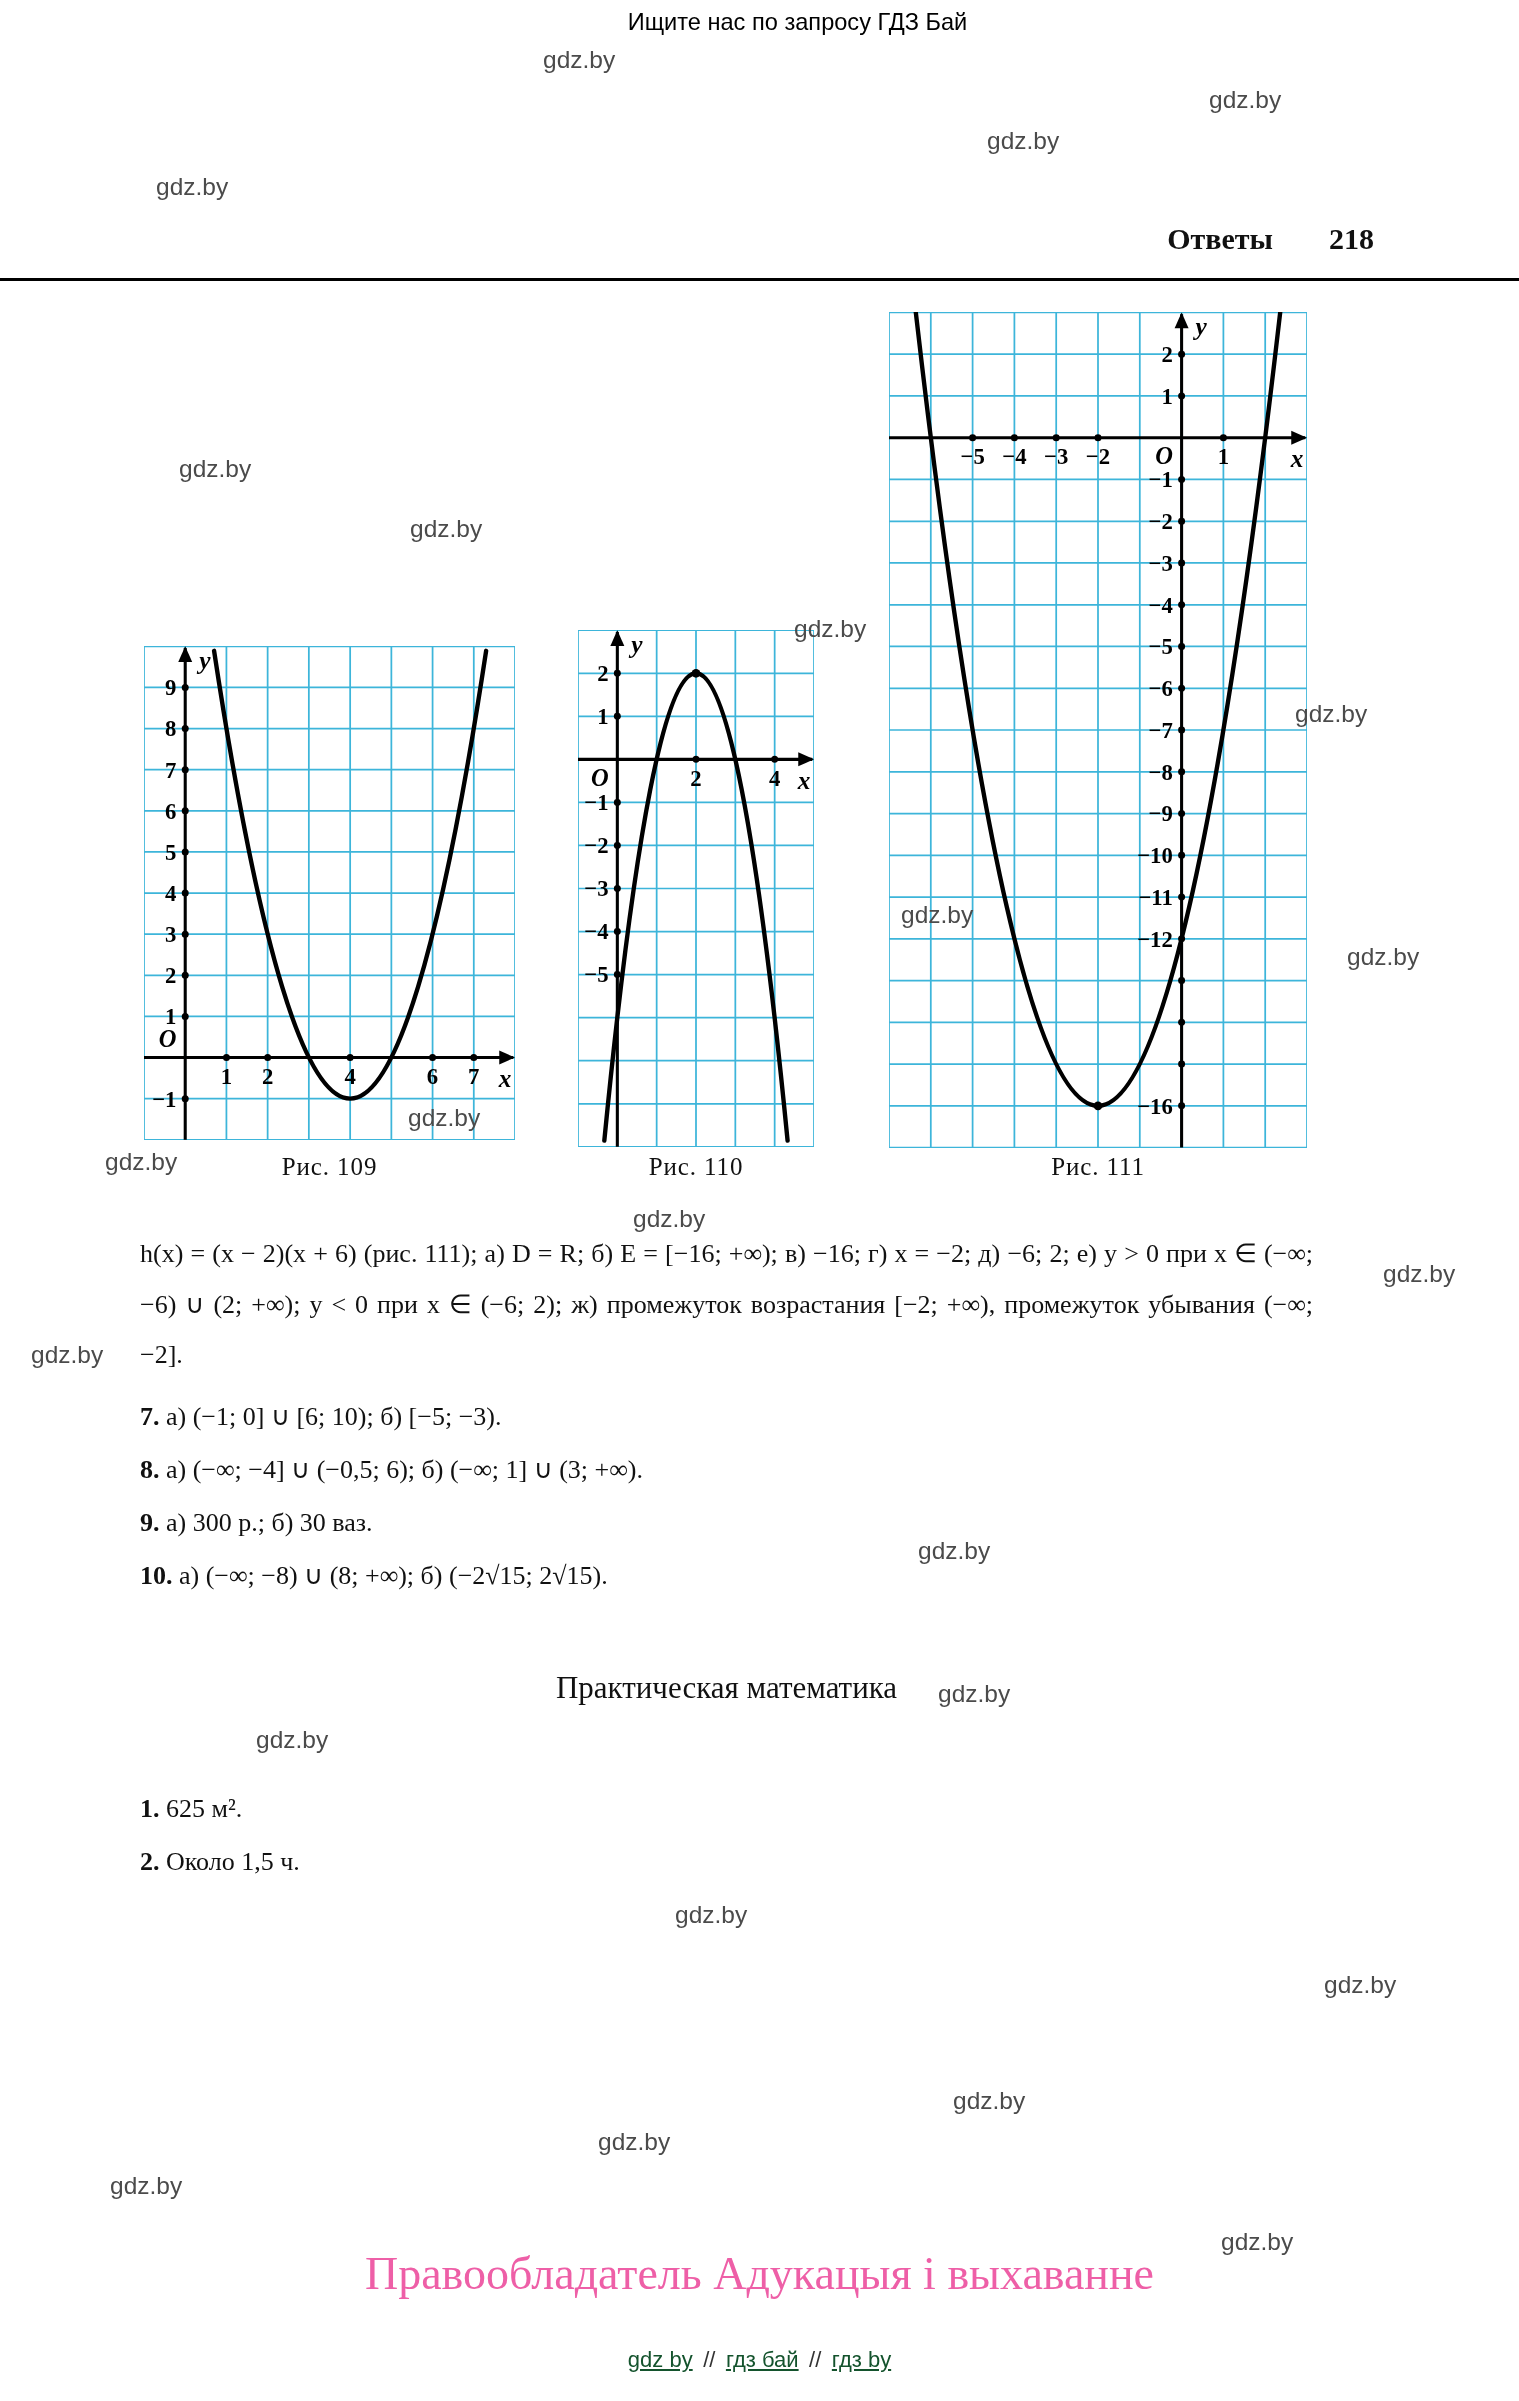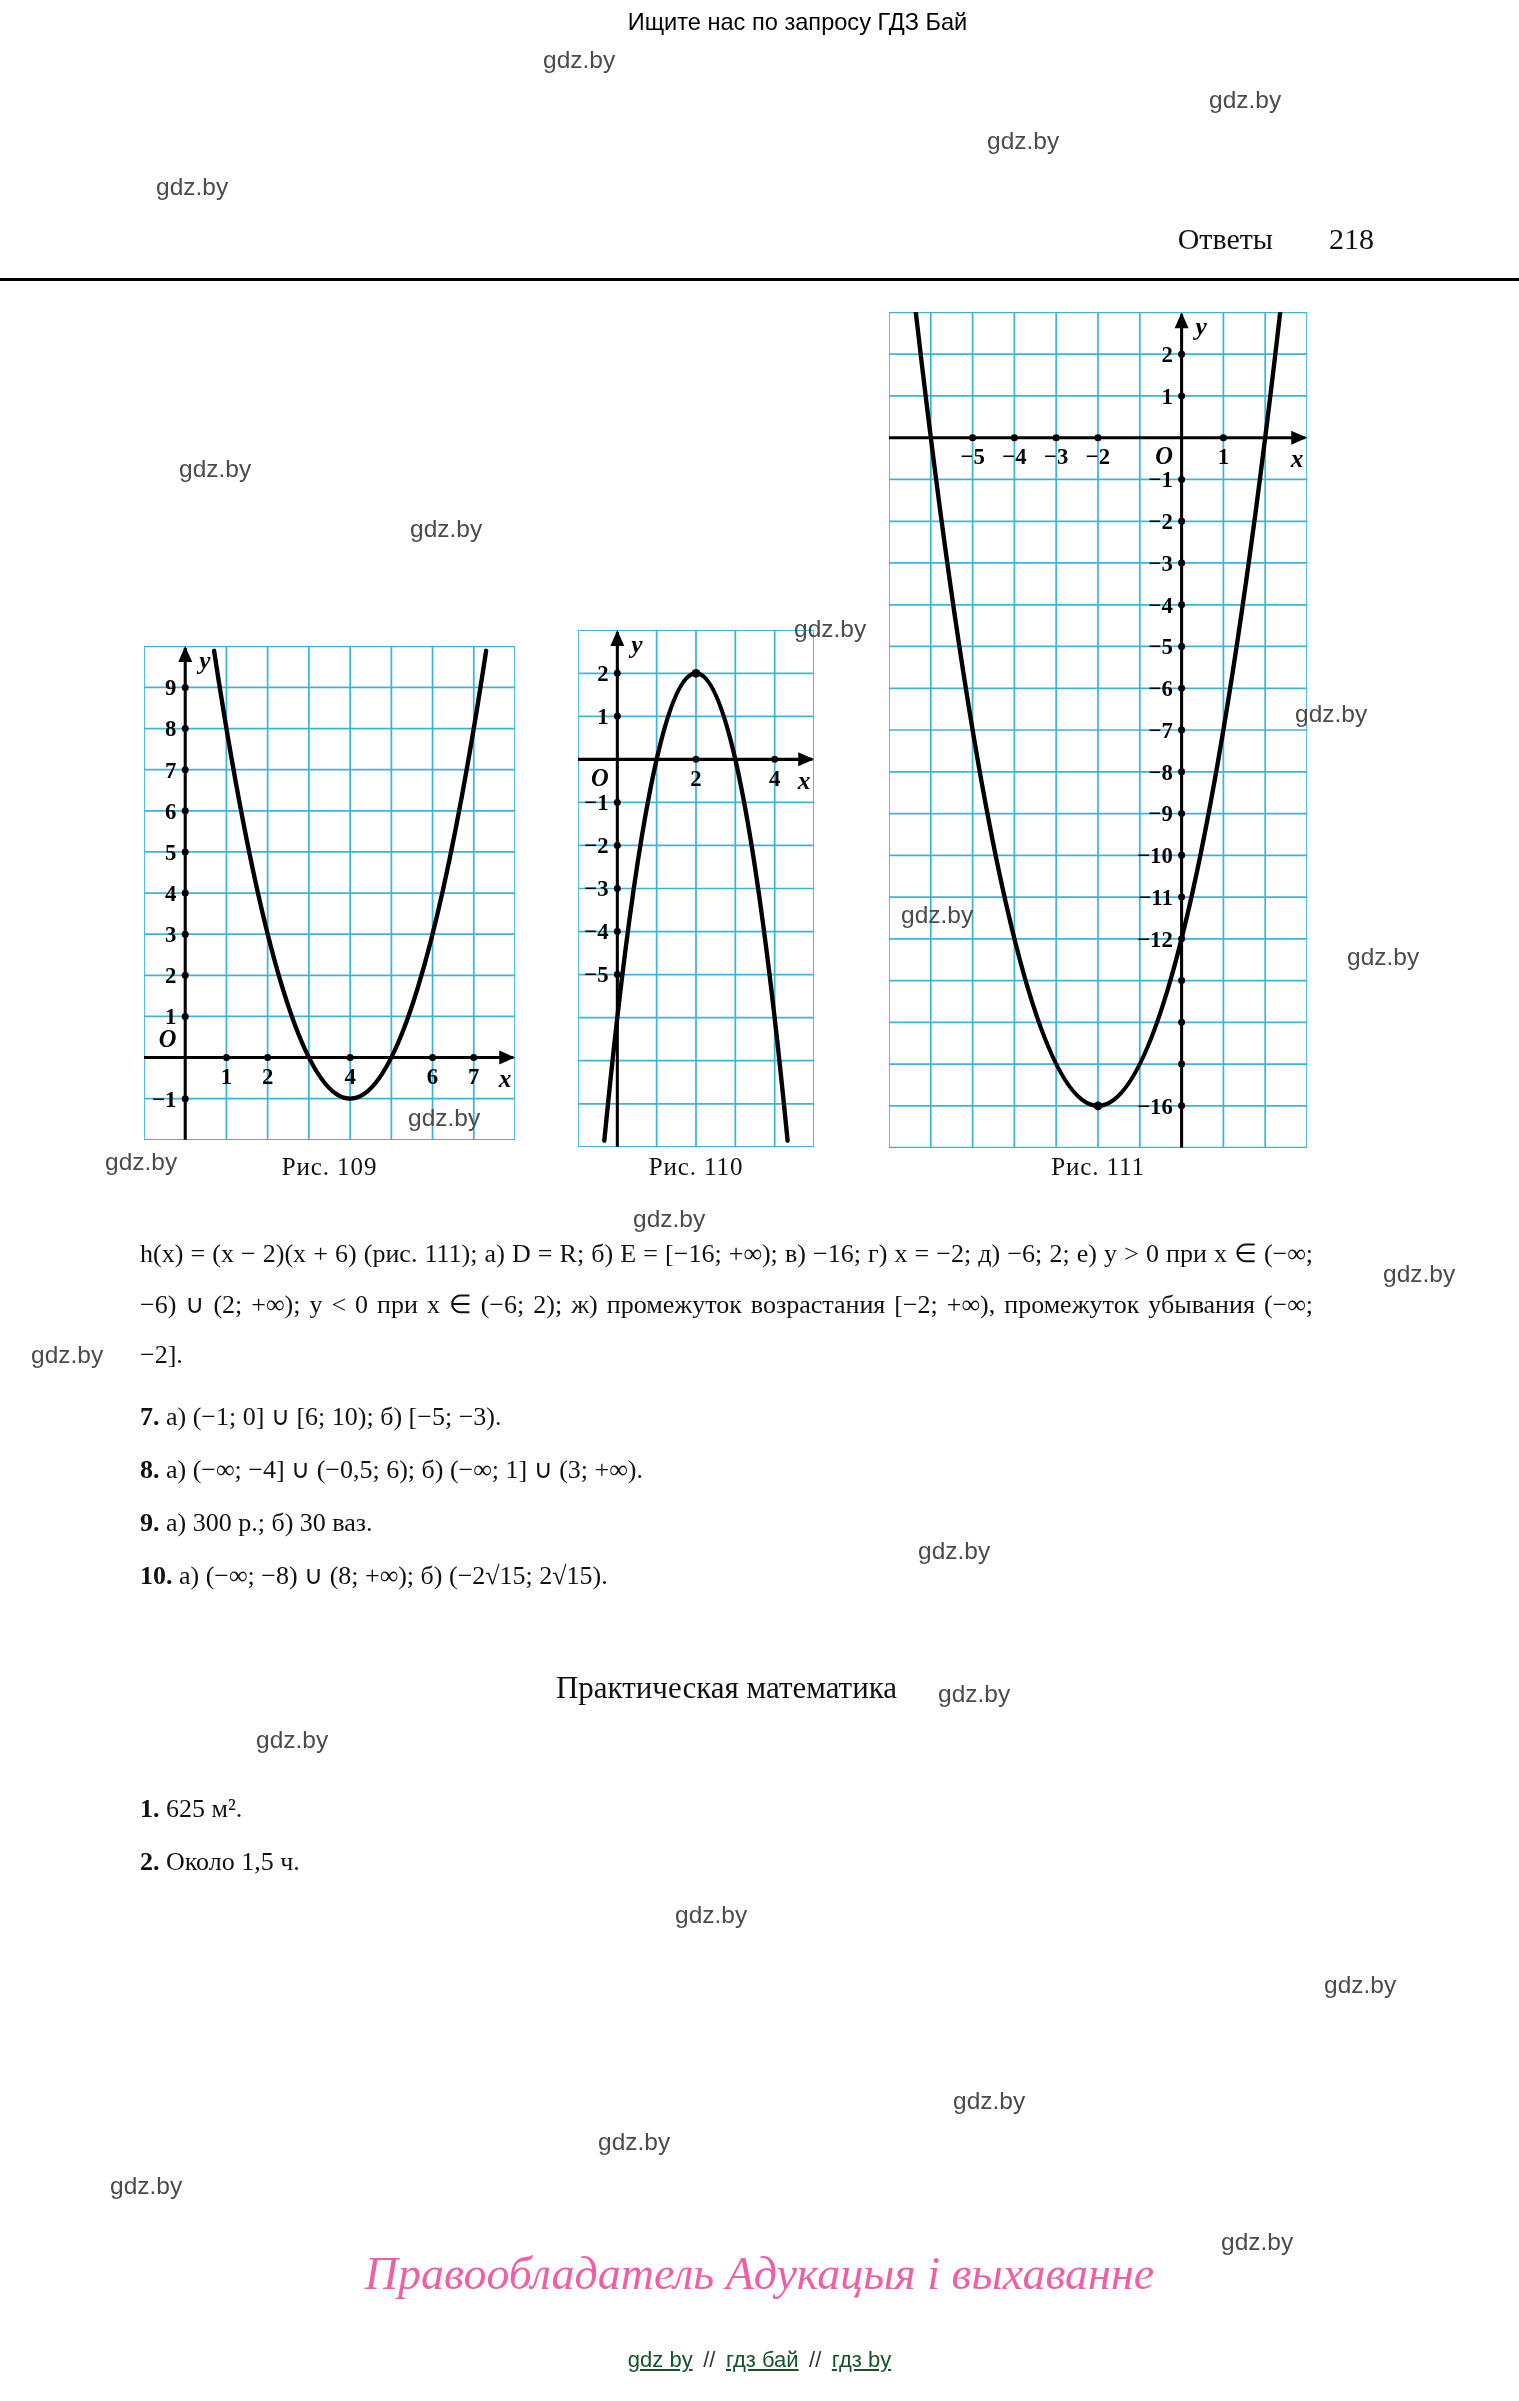--- a/index.html
+++ b/index.html
@@ -3,32 +3,32 @@
 <meta charset="utf-8">
 <style>
   html,body{margin:0;padding:0;background:#fff;}
   .page{position:relative;width:1519px;height:2401px;background:#fff;overflow:hidden;
         font-family:"Liberation Serif",serif;color:#111;}
   .promo{position:absolute;top:8.8px;left:0;width:100%;text-align:center;
          color:#000000;font-family:"Liberation Sans",sans-serif;font-size:23.6px;margin-left:38px;}
   .wm{position:absolute;color:#4b4b4b;font-family:"Liberation Sans",sans-serif;
       font-size:24.5px;white-space:nowrap;z-index:5;}
   .header{position:absolute;top:222px;right:145px;display:flex;gap:56px;
-          font-weight:normal;font-size:30px;}
+          font-weight:bold;font-size:30px;}
   .rule{position:absolute;top:278px;left:0;width:100%;height:2.6px;background:#000;}
   .fig{position:absolute;background:#fff;}
   .caption{position:absolute;text-align:center;font-size:25px;letter-spacing:0.9px;}
   .answers{position:absolute;left:140px;top:1229px;width:1173px;
            font-size:26px;line-height:1.95;}
   .para{margin:0 0 10.5px;text-align:justify;}
   .item{margin:0 0 2.6px;text-align:left;}
   .num{font-weight:bold;}
   .section-title{margin:56px 0 65px;text-align:center;font-size:31px;font-weight:normal;}
   .copyright{position:absolute;top:2247px;left:0;width:100%;text-align:center;
-             color:#ee5fa7;font-style:italic;font-size:46px;}
+             color:#ee5fa7;font-size:46px;}
   .links{position:absolute;top:2347px;left:0;width:100%;text-align:center;
          font-family:"Liberation Sans",sans-serif;font-size:22px;}
   .links a{color:#14532d;text-decoration:underline;margin:0 7px;cursor:pointer;}
   .links .sep{color:#333;margin:0 3.5px;}
 </style>
 </head>
 <body>
 
 <div class="page">
 

